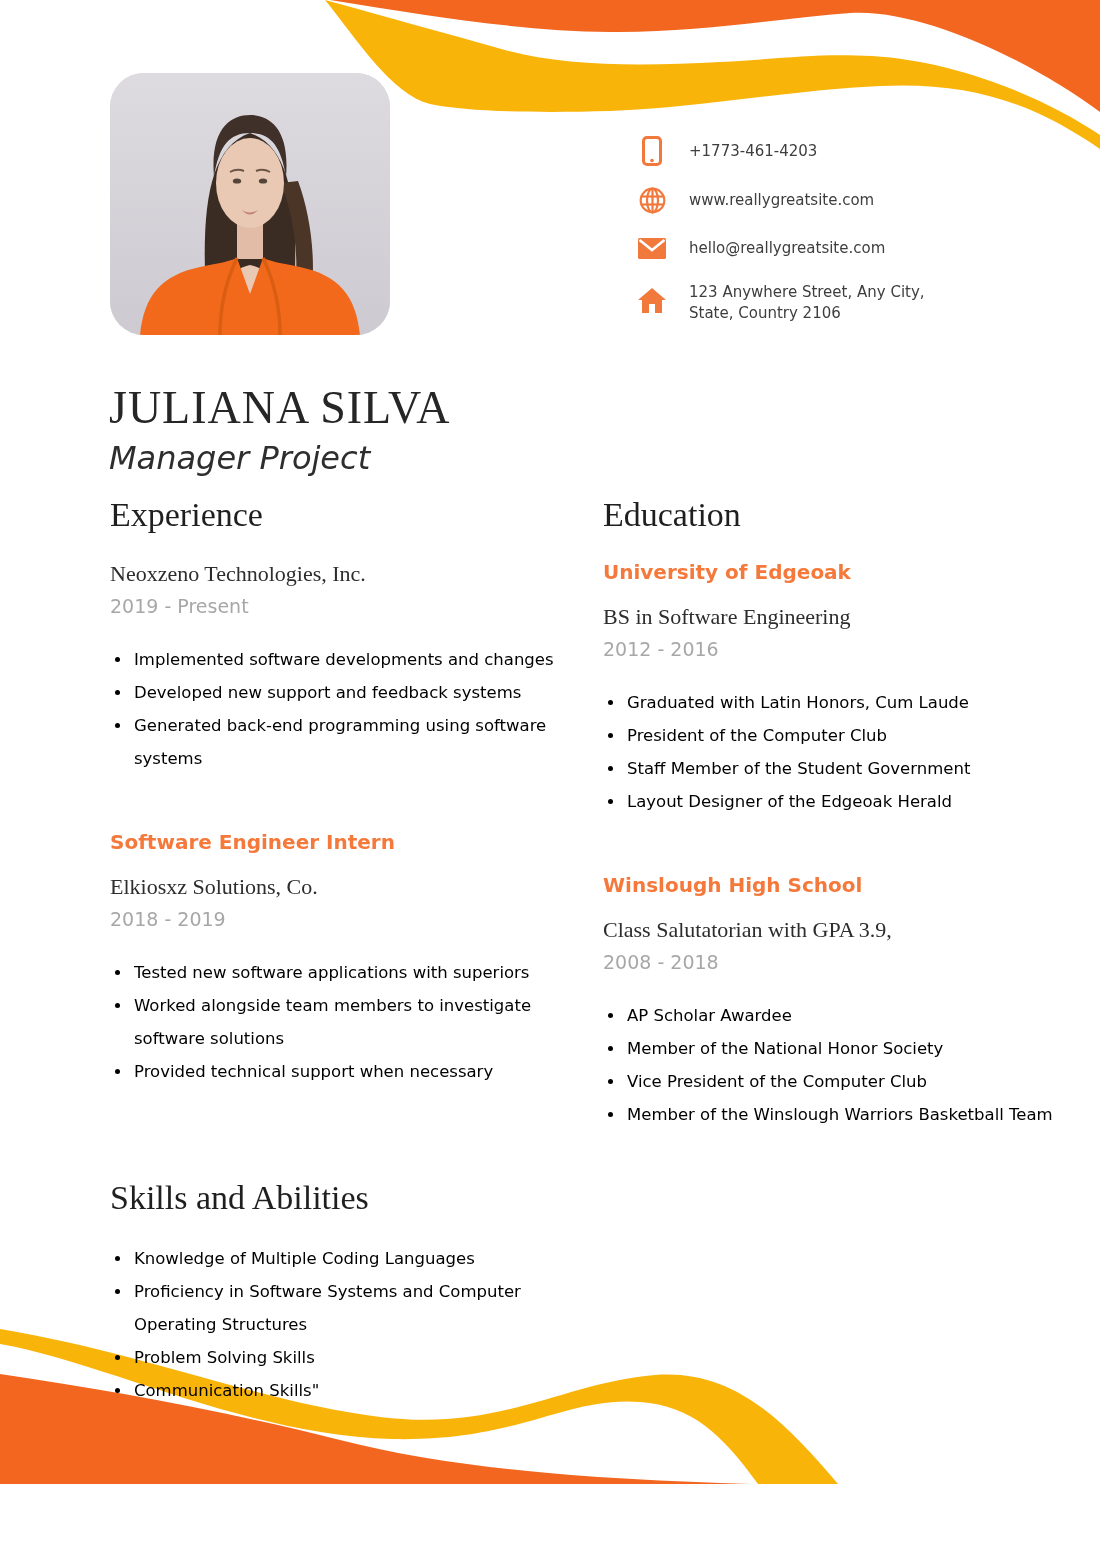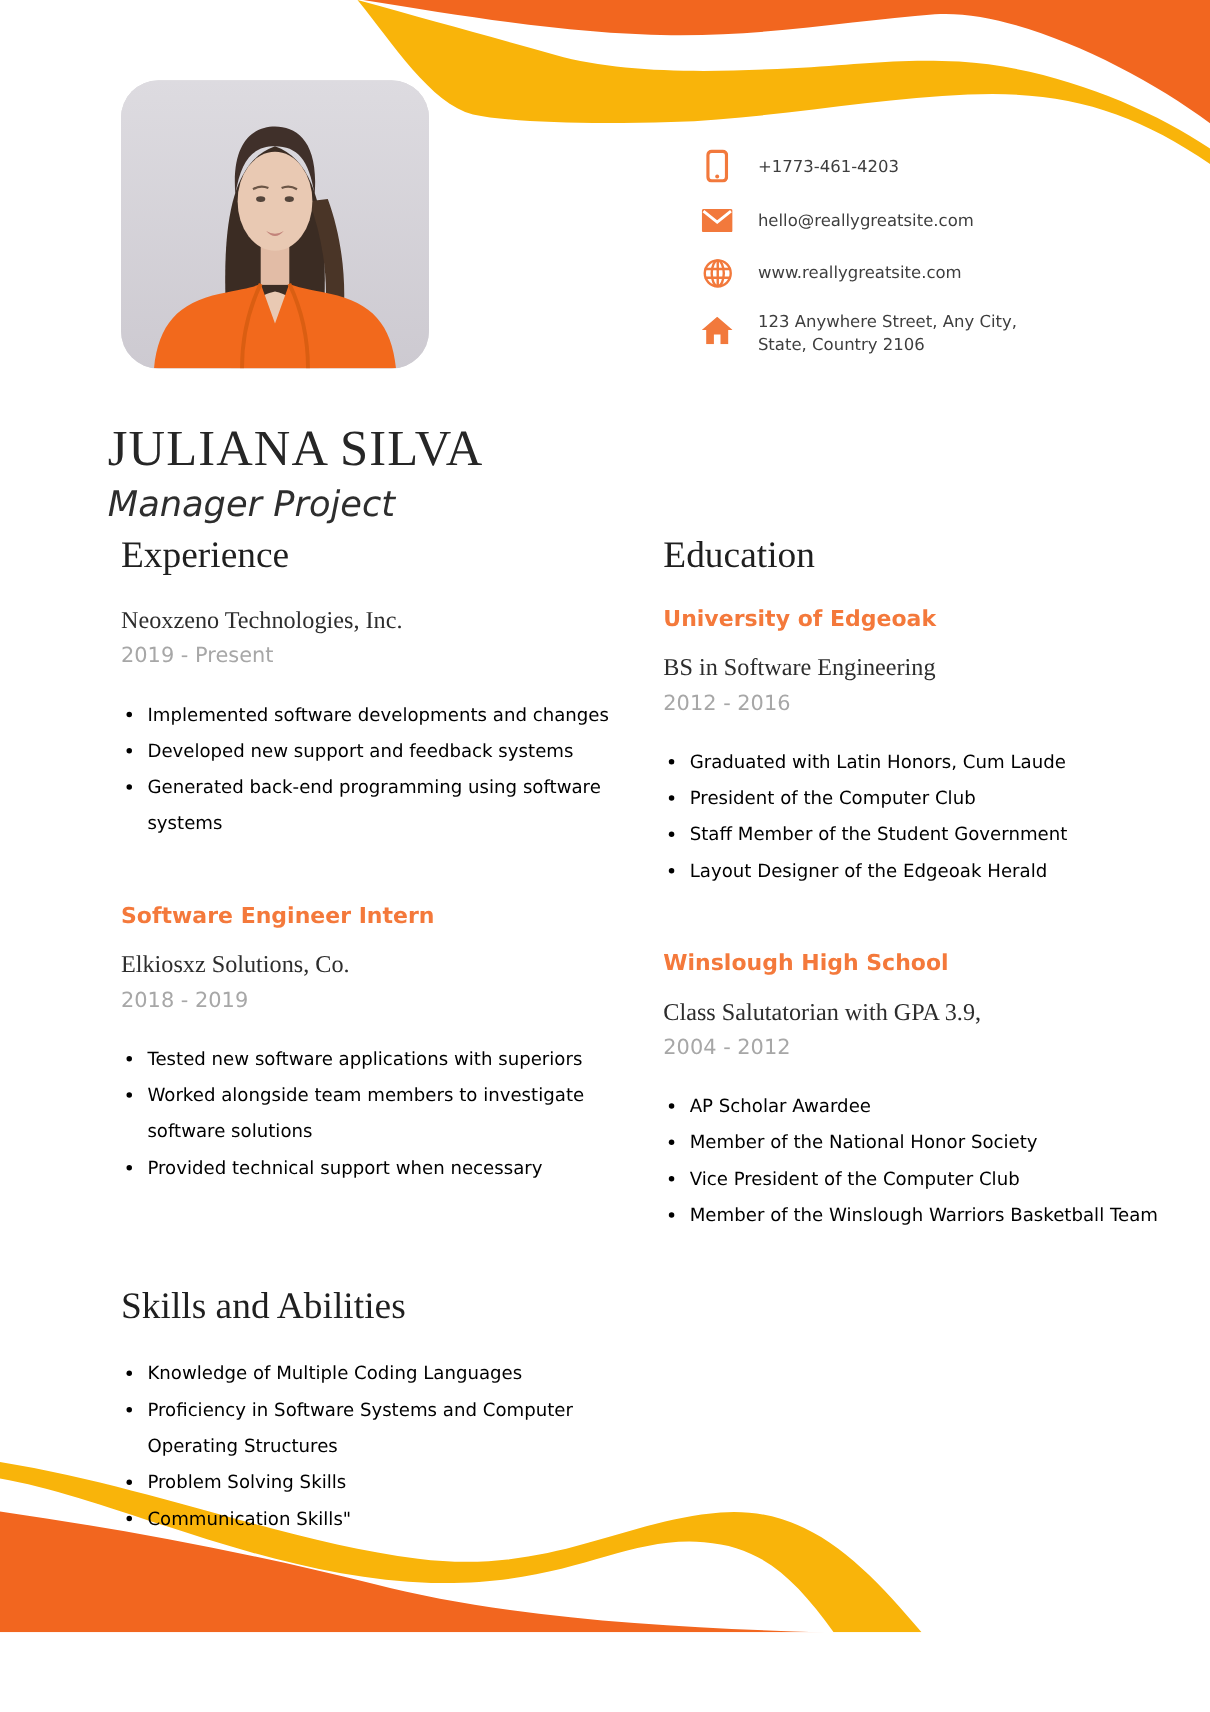--- a/index.html
+++ b/index.html
@@ -13,26 +13,26 @@
   .photo-frame{position:absolute;top:73px;left:110px;width:280px;height:262px;
 formation               border:11px solid #F2691C;border-radius:34px;overflow:hidden;background:#d8d6da;}
   .photo-frame svg{display:block;width:100%;height:100%;}
 
   .contact{position:absolute;left:637px;top:136px;display:flex;flex-direction:column;gap:20px;}
   .contact-row{display:flex;align-items:center;gap:22px;min-height:28px;}
   .contact-row.two-line{align-items:flex-start;}
   .contact-icon{width:30px;display:flex;justify-content:center;flex:0 0 30px;}
   .contact-text{font-size:15px;color:#3e3e3e;line-height:21px;}
 
-  .identity{position:absolute;left:98px;top:383px;}
+  .identity{position:absolute;left:109px;top:383px;}
   .name{font-family:"Liberation Serif","DejaVu Serif",serif;font-weight:400;
         font-size:46px;letter-spacing:1px;color:#262626;margin:0;line-height:1.1;}
   .job-title{font-size:32px;font-style:italic;color:#2e2e2e;margin-top:5px;}
 
-  .main{position:absolute;left:110px;top:486px;width:945px;display:grid;
+  .main{position:absolute;left:110px;top:496px;width:945px;display:grid;
         grid-template-columns:452px 452px;column-gap:41px;row-gap:48px;}
   h2.section-heading{font-family:"Liberation Serif","DejaVu Serif",serif;font-weight:400;
         font-size:34px;color:#1f1f1f;margin:0 0 26px 0;line-height:37px;}
   .entry + .entry{margin-top:54px;}
   .role{color:#F4793B;font-weight:700;font-size:20px;line-height:27px;}
   .org{font-family:"Liberation Serif","DejaVu Serif",serif;font-size:22px;color:#2d2d2d;
        line-height:30px;margin-top:16px;}
   .dates{font-size:19px;color:#A7A7A7;line-height:26px;margin-top:4px;}
   ul.bullets{margin:24px 0 0 0;padding-left:22px;list-style:disc;}
   ul.bullets li{font-size:16.5px;line-height:33px;color:#000000;padding-left:2px;}
@@ -86,38 +86,38 @@
         <span class="contact-icon">
           <svg width="20" height="30" viewBox="0 0 20 30">
               <rect x="1.5" y="1.5" width="17" height="27" rx="3.5" fill="none" stroke="#F2793C" stroke-width="3"></rect>
               <circle cx="10" cy="24.5" r="1.8" fill="#F2793C"></circle>
             </svg>
         </span>
         <span class="contact-text">+1773-461-4203</span>
       </div>
       <div class="contact-row">
         <span class="contact-icon">
-          <svg width="28" height="21" viewBox="0 0 28 21">
-              <rect width="28" height="21" rx="1.5" fill="#F2793C"></rect>
-              <path d="M1.5,2 L14,12 L26.5,2" fill="none" stroke="#ffffff" stroke-width="2.6"></path>
-            </svg>
-        </span>
-        <span class="contact-text">hello@reallygreatsite.com</span>
-      </div>
-      <div class="contact-row">
-        <span class="contact-icon">
           <svg width="27" height="27" viewBox="0 0 27 27" fill="none" stroke="#F2793C" stroke-width="2.2">
               <circle cx="13.5" cy="13.5" r="11.8"></circle>
               <ellipse cx="13.5" cy="13.5" rx="5.5" ry="11.8"></ellipse>
               <line x1="1.7" y1="9.5" x2="25.3" y2="9.5"></line>
               <line x1="1.7" y1="17.5" x2="25.3" y2="17.5"></line>
               <line x1="13.5" y1="1.7" x2="13.5" y2="25.3"></line>
             </svg>
         </span>
         <span class="contact-text">www.reallygreatsite.com</span>
+      </div>
+      <div class="contact-row">
+        <span class="contact-icon">
+          <svg width="28" height="21" viewBox="0 0 28 21">
+              <rect width="28" height="21" rx="1.5" fill="#F2793C"></rect>
+              <path d="M1.5,2 L14,12 L26.5,2" fill="none" stroke="#ffffff" stroke-width="2.6"></path>
+            </svg>
+        </span>
+        <span class="contact-text">hello@reallygreatsite.com</span>
       </div>
       <div class="contact-row two-line">
         <span class="contact-icon" style="margin-top:6px;">
           <svg width="28" height="25" viewBox="0 0 28 25">
               <path d="M14,0 L28,12 L24,12 L24,25 L17,25 L17,16 L11,16 L11,25 L4,25 L4,12 L0,12 Z" fill="#F2793C"></path>
             </svg>
         </span>
         <span class="contact-text">
           <span>123 Anywhere Street, Any City,</span><br>
           <span>State, Country 2106</span>
@@ -164,21 +164,21 @@
           <ul class="bullets">
             <li>Graduated with Latin Honors, Cum Laude</li>
             <li>President of the Computer Club</li>
             <li>Staff Member of the Student Government</li>
             <li>Layout Designer of the Edgeoak Herald</li>
           </ul>
         </div>
         <div class="entry">
           <div class="role">Winslough High School</div>
           <div class="org">Class Salutatorian with GPA 3.9,</div>
-          <div class="dates">2004 - 2012</div>
+          <div class="dates">2008 - 2018</div>
           <ul class="bullets">
             <li>AP Scholar Awardee</li>
             <li>Member of the National Honor Society</li>
             <li>Vice President of the Computer Club</li>
             <li>Member of the Winslough Warriors Basketball Team</li>
           </ul>
         </div>
       </div>
 
 

